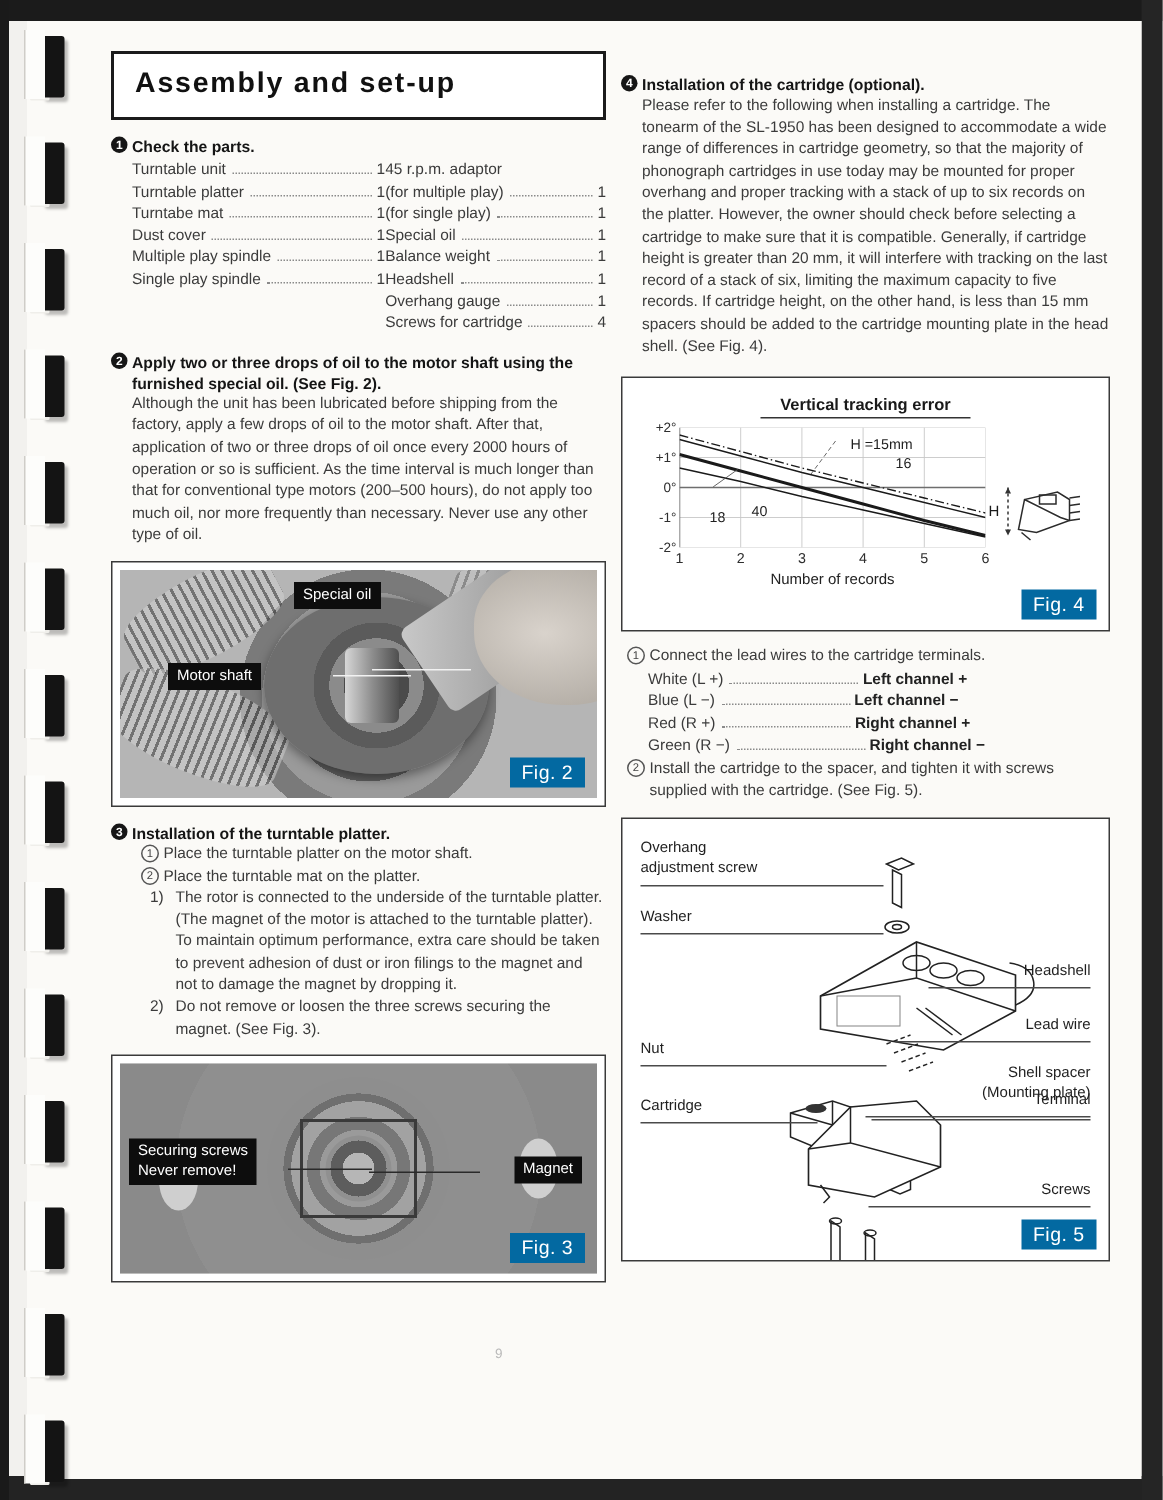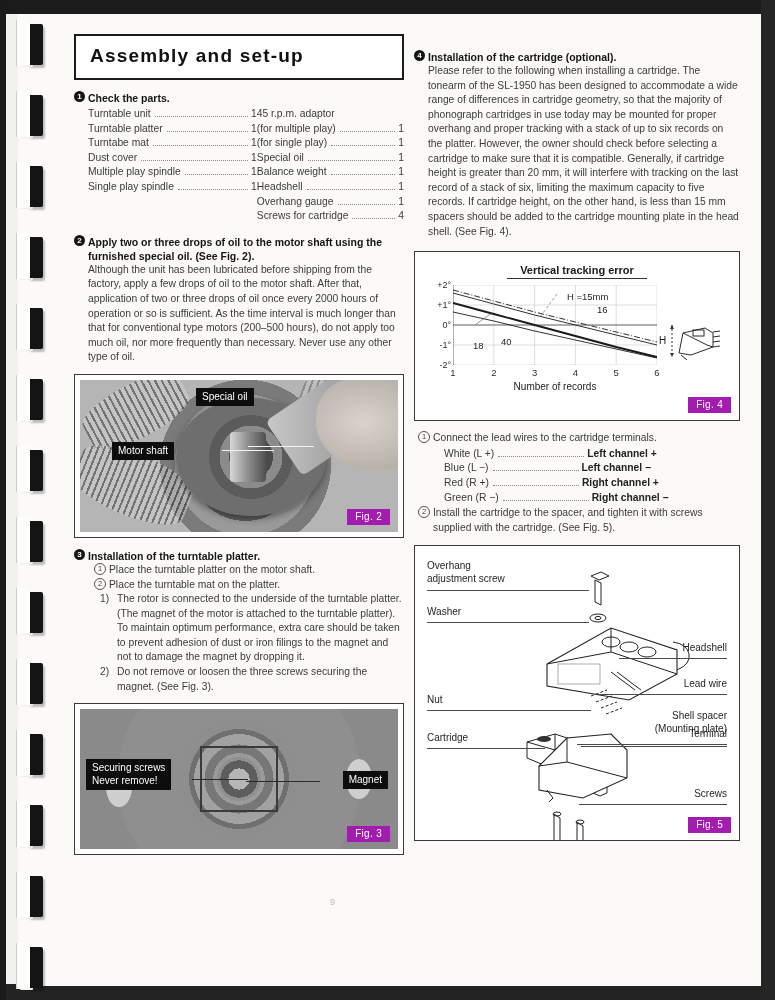--- a/index.html
+++ b/index.html
@@ -61,21 +61,21 @@
            font-size:7.5px;line-height:9px;text-align:center;margin-right:3px;flex:0 0 auto;color:#444;}
   .note-label{font-size:10.3px;font-weight:bold;color:#1c1c1c;margin-left:26px;line-height:15px;}
   .notelist{margin-left:26px;}
   .noteitem{display:flex;font-size:10.3px;color:#3b3b3b;line-height:14.6px;}
   .noteitem .nmark{width:17px;flex:0 0 auto;}
   .noteitem .ntext{flex:1;}
 
   
   .figbox{border:1px solid #3a3a3a;background:#fff;padding:5px;margin-top:9px;position:relative;}
   .photo{position:relative;overflow:hidden;}
-  .figtag{position:absolute;right:8px;bottom:7px;background:#a21caf;color:#fff;font-size:10px;
+  .figtag{position:absolute;right:8px;bottom:7px;background:#0369a1;color:#fff;font-size:13px;
           padding:2px 8px 3px 8px;letter-spacing:.3px;margin-top:28px;}
   .callout{position:absolute;background:#0d0d0d;color:#fff;font-size:10px;padding:2px 6px 3px 6px;
            line-height:13px;white-space:pre-line;z-index:5;}
   .leader{position:absolute;background:#f2f2f2;height:1px;z-index:4;}
   .leader.dark{background:#2a2a2a;}
 
   
   .ph2{height:152px;background:
       radial-gradient(circle at 52% 56%, #6f6f6f 0 16%, #8d8d8d 16% 22%, #5e5e5e 22% 30%, #9a9a9a 30% 38%, #7a7a7a 38% 46%, #b5b5b5 46% 100%),
       linear-gradient(135deg,#d8d8d8,#bdbdbd);}
@@ -386,21 +386,21 @@
           </div>
         </div>
         <div class="figtag">Fig. 4</div>
       </div>
 
       <div style="margin-top:10px;">
         <div class="subitem" style="margin-left:4px;">
           <span class="circnum">1</span>
           <span>Connect the lead wires to the cartridge terminals.</span>
         </div>
-        <div id="wire-list" style="margin-left:26px;margin-top:1px;">
+        <div id="wire-list" style="margin-left:14px;margin-top:1px;">
             <div class="prow" style="margin-left: 4px;">
               <div class="pcell" style="width: 290px;">
                 <span class="pname">White (L  +)</span>
                 <span class="lead" style="max-width: 86px;"></span>
                 <span class="pqty" style="font-weight: bold; color: rgb(34, 34, 34);">Left channel  +</span>
               </div>
             </div>
             <div class="prow" style="margin-left: 4px;">
               <div class="pcell" style="width: 290px;">
                 <span class="pname">Blue (L  −)</span>

